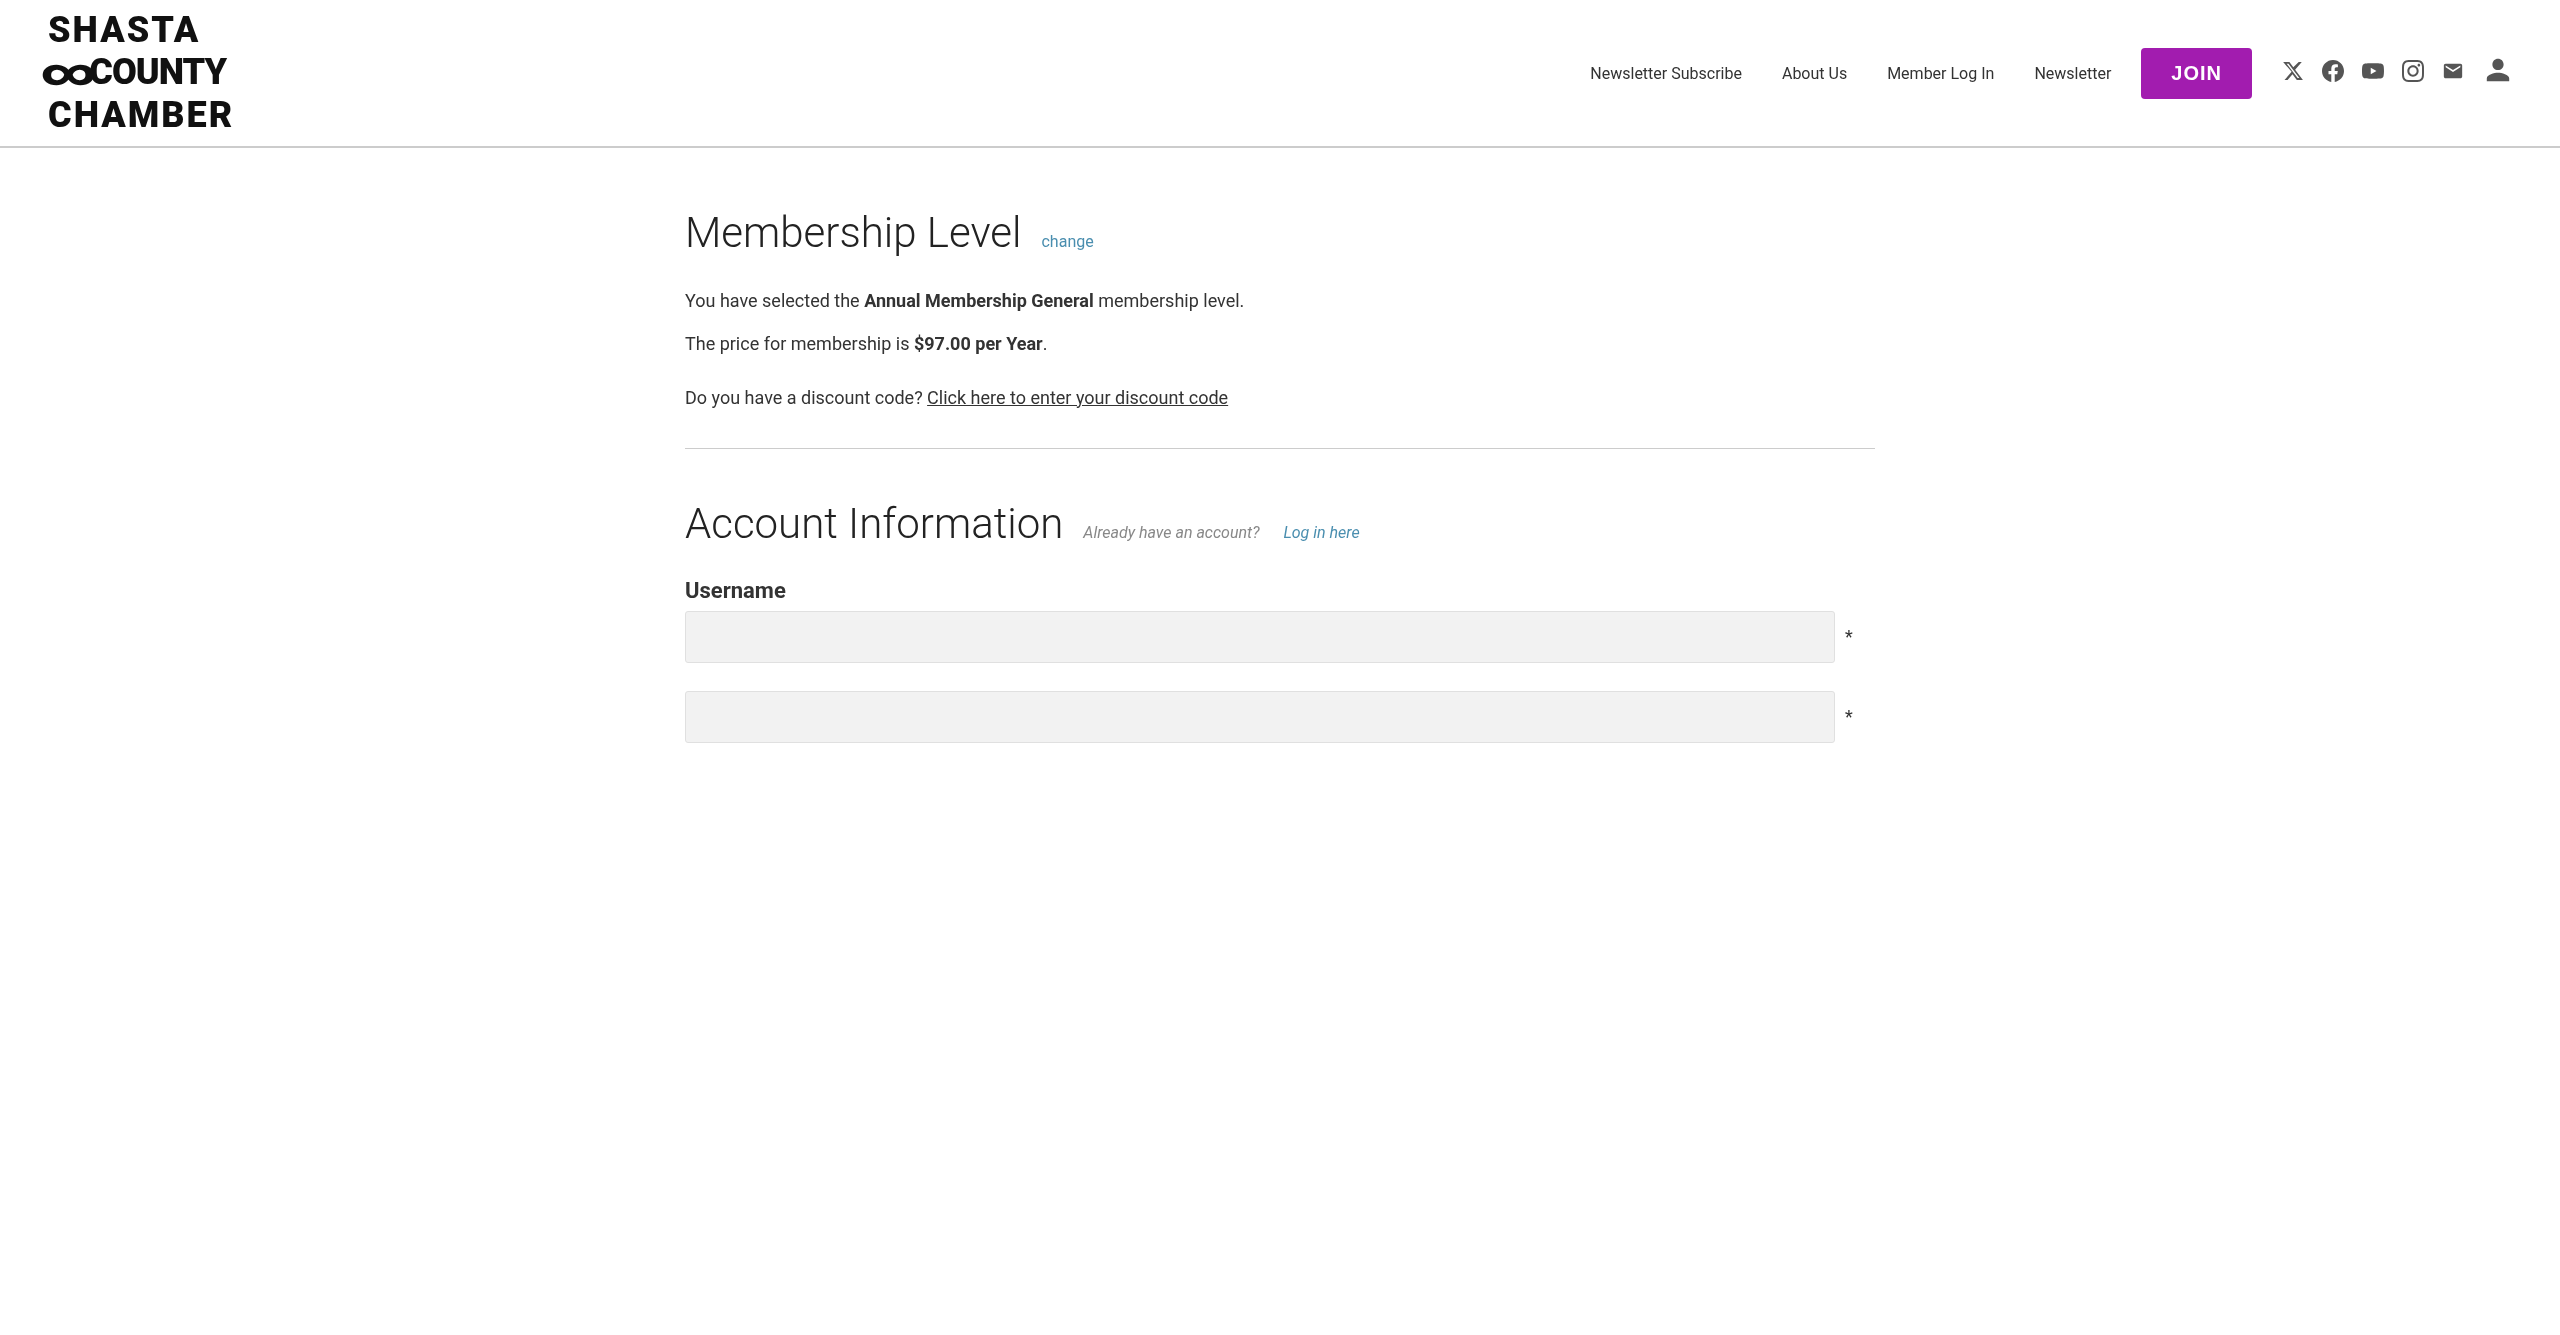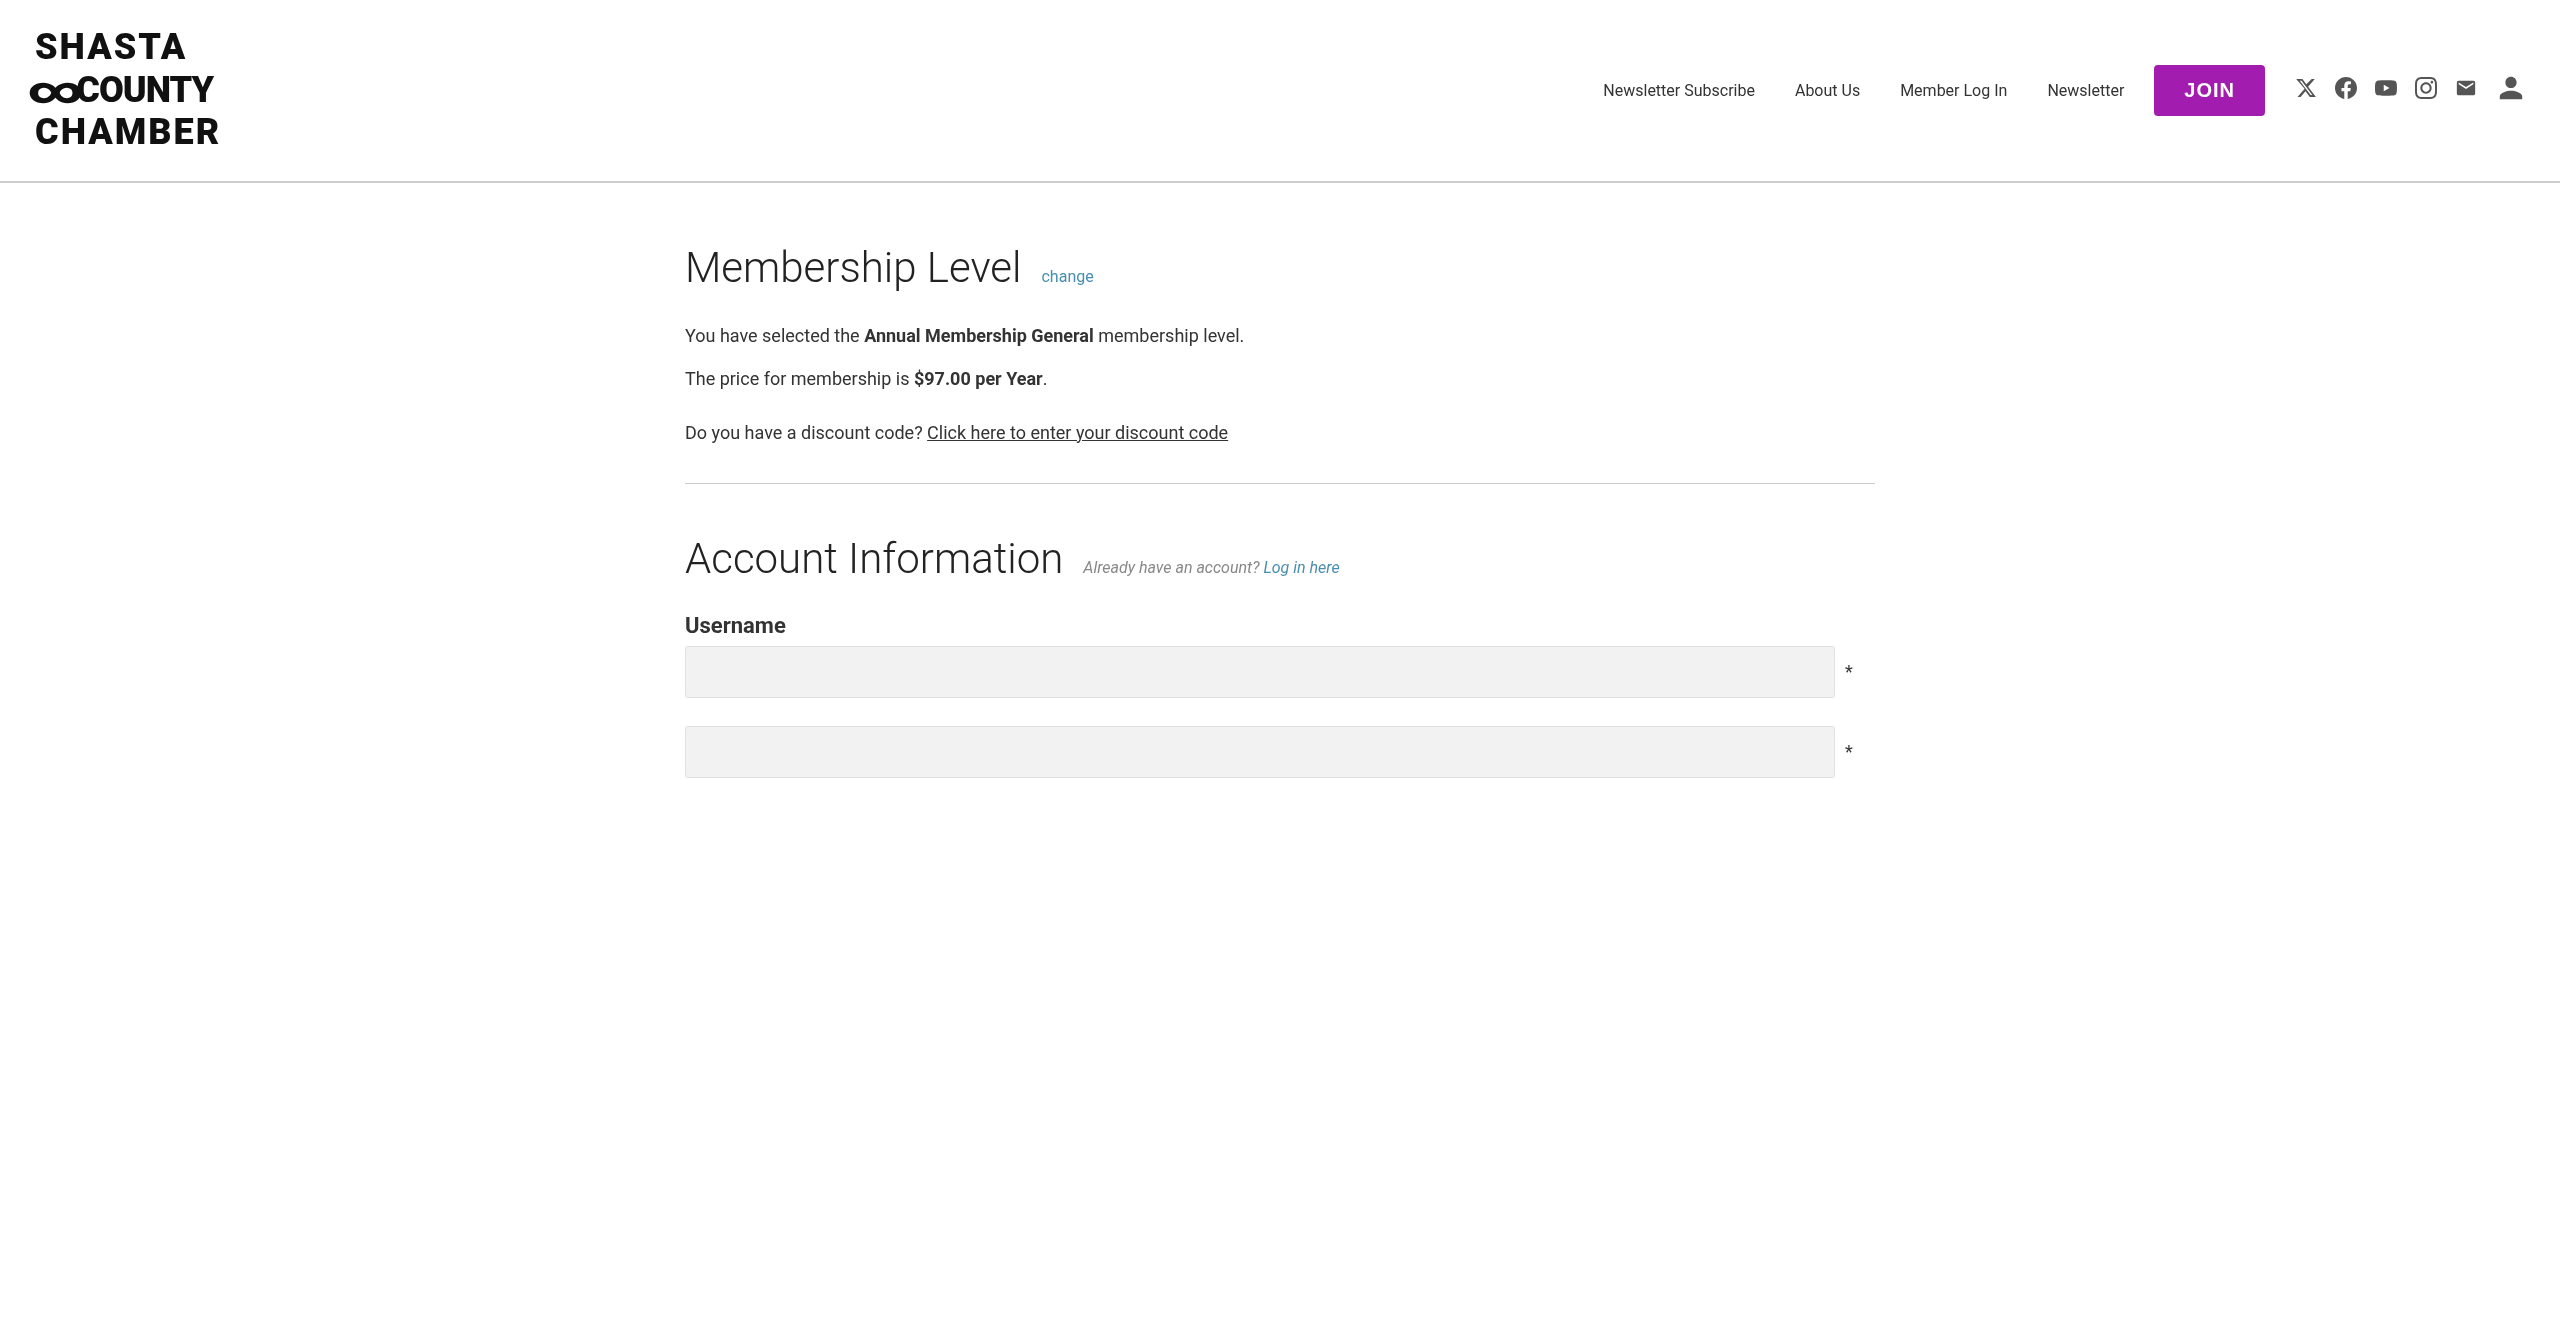--- a/index.html
+++ b/index.html
@@ -12,22 +12,22 @@
       font-family: -apple-system, BlinkMacSystemFont, 'Segoe UI', Roboto, Helvetica, Arial, sans-serif;
       font-size: 16px;
       color: #333;
       background: #fff;
     }
 
     
     header {
       display: flex;
       align-items: center;
-      padding: 0 35px;
-      height: 183px;
+      padding: 0 48px;
+      height: 148px;
       border-bottom: 2px solid #ccc;
       background: #fff;
     }
 
     .logo-area {
       flex-shrink: 0;
       margin-right: auto;
     }
 
     .logo-text {
@@ -161,20 +161,21 @@
 
     .account-subtext {
       font-size: 16px;
       color: #888;
       font-style: italic;
     }
 
     .account-subtext a {
       color: #4a8eaf;
       text-decoration: none;
+      margin-left: 20px;
     }
 
     .form-group {
       margin-bottom: 28px;
     }
 
     .form-label {
       display: block;
       font-size: 22px;
       font-weight: 700;

